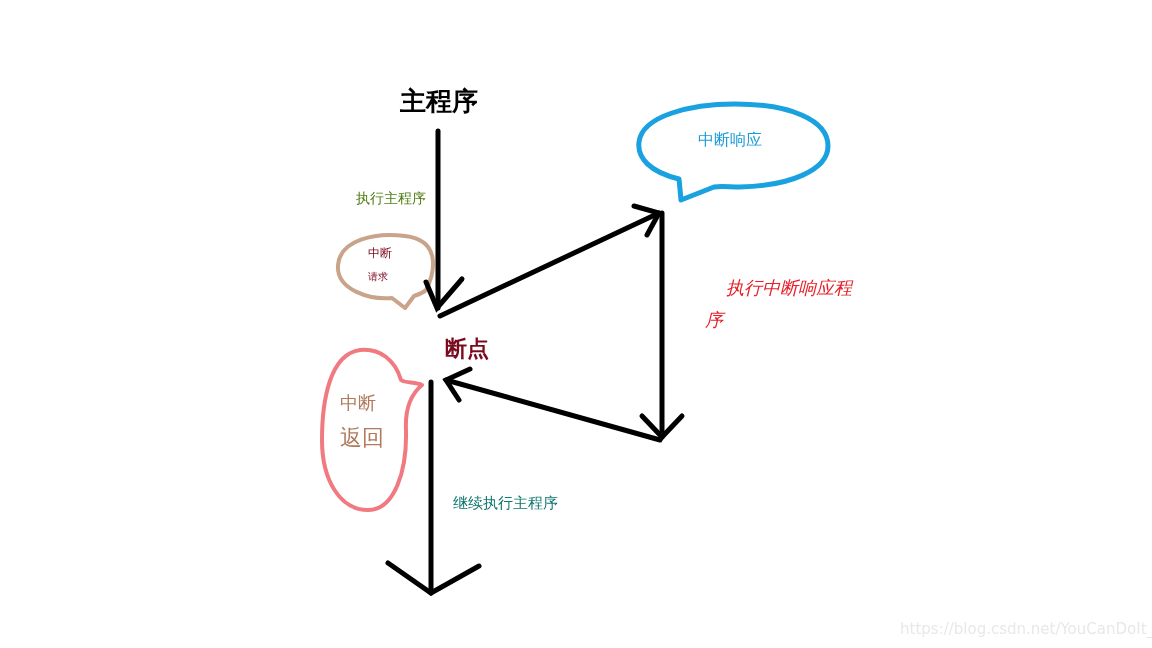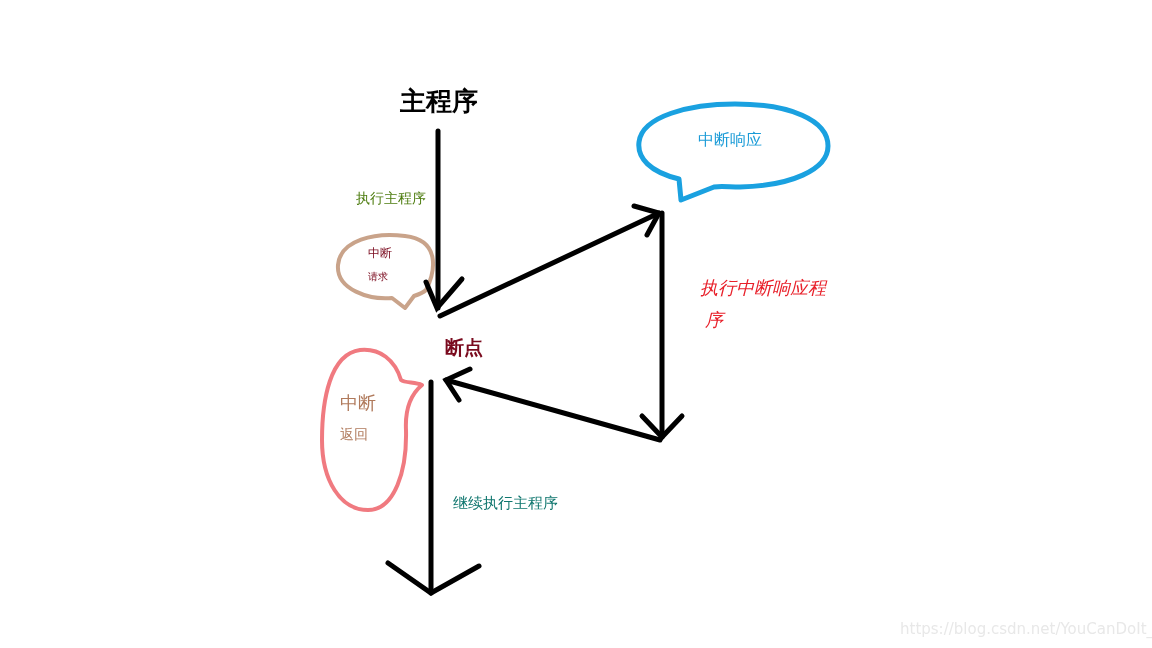--- a/index.html
+++ b/index.html
@@ -5,25 +5,25 @@
   html, body { margin: 0; padding: 0; background: #ffffff; }
   body { width: 1152px; height: 648px; position: relative; overflow: hidden;
          font-family: "DejaVu Sans", sans-serif; }
   svg.canvas { position: absolute; left: 0; top: 0; }
   .lbl { position: absolute; white-space: nowrap; line-height: 1; text-align: right; }
   .title { left: 400px; top: 88px; font-size: 26px; font-weight: bold; color: #000; }
   .exec-main { left: 356px; top: 191px; font-size: 14px; color: #4d7c0f; }
   .req1 { left: 368px; top: 247px; font-size: 12px; color: #7a0a1e; }
   .req2 { left: 368px; top: 272px; font-size: 10px; color: #7a0a1e; }
   .resp { left: 698px; top: 132px; font-size: 16px; color: #1a9bd7; }
-  .exec-resp1 { left: 700px; top: 279px; font-size: 18px; color: #e8202a; font-style: italic; }
+  .exec-resp1 { left: 726px; top: 279px; font-size: 18px; color: #e8202a; font-style: italic; }
   .exec-resp2 { left: 705px; top: 311px; font-size: 18px; color: #e8202a; font-style: italic; }
-  .bp { left: 415px; top: 338px; font-size: 19px; font-weight: bold; color: #7a0a1e; padding-left: 30px; }
+  .bp { left: 415px; top: 338px; font-size: 22px; font-weight: bold; color: #7a0a1e; padding-left: 30px; }
   .ret1 { left: 340px; top: 394px; font-size: 18px; color: #b07a5c; }
-  .ret2 { left: 340px; top: 427px; font-size: 14px; color: #b07a5c; }
+  .ret2 { left: 340px; top: 427px; font-size: 22px; color: #b07a5c; }
   .cont { left: 453px; top: 496px; font-size: 15px; color: #0f766e; }
   .wm { left: 900px; top: 622px; font-size: 15px; color: #e8e8e8; }
 </style>
 </head>
 <body>
 
 <svg class="canvas" width="1152" height="648" viewBox="0 0 1152 648">
 
   <g>
     <path d="M 426 290 C 436 270, 440 240, 405 236 C 375 232, 340 240, 338 265 C 336 290, 370 300, 392 298 L 405 308 L 414 296 C 420 294, 424 292, 426 290 Z" fill="none" stroke="#c9a38a" stroke-width="4" stroke-linejoin="round"></path>

